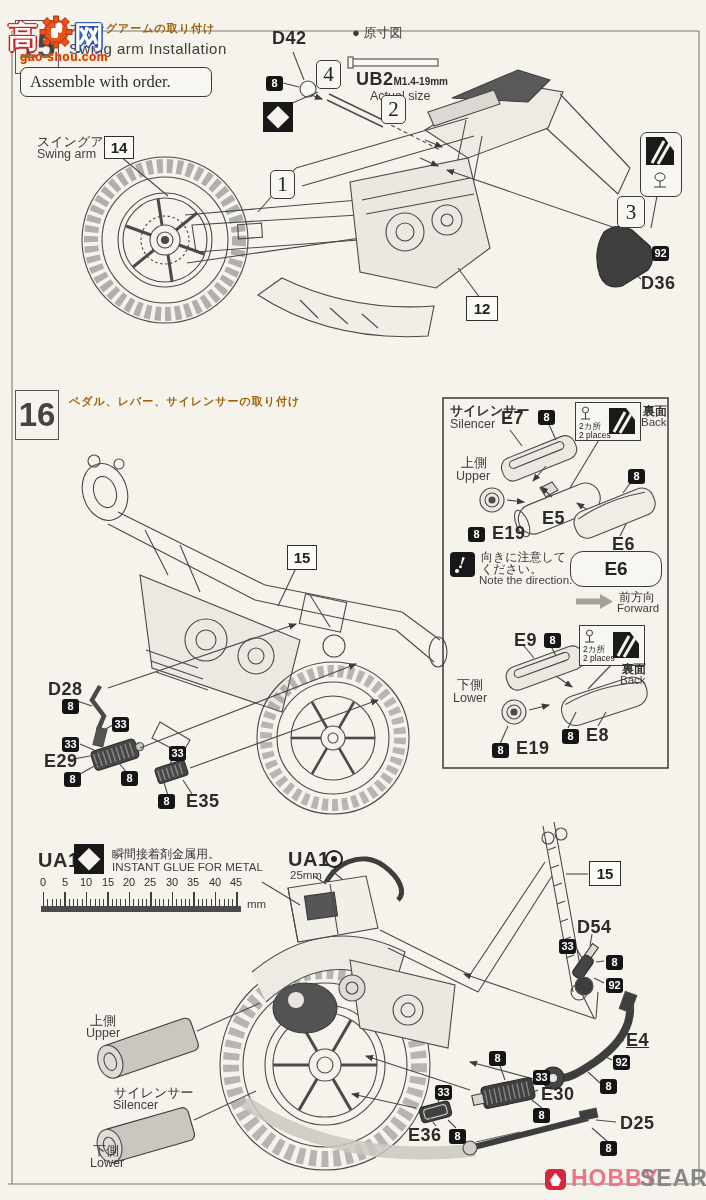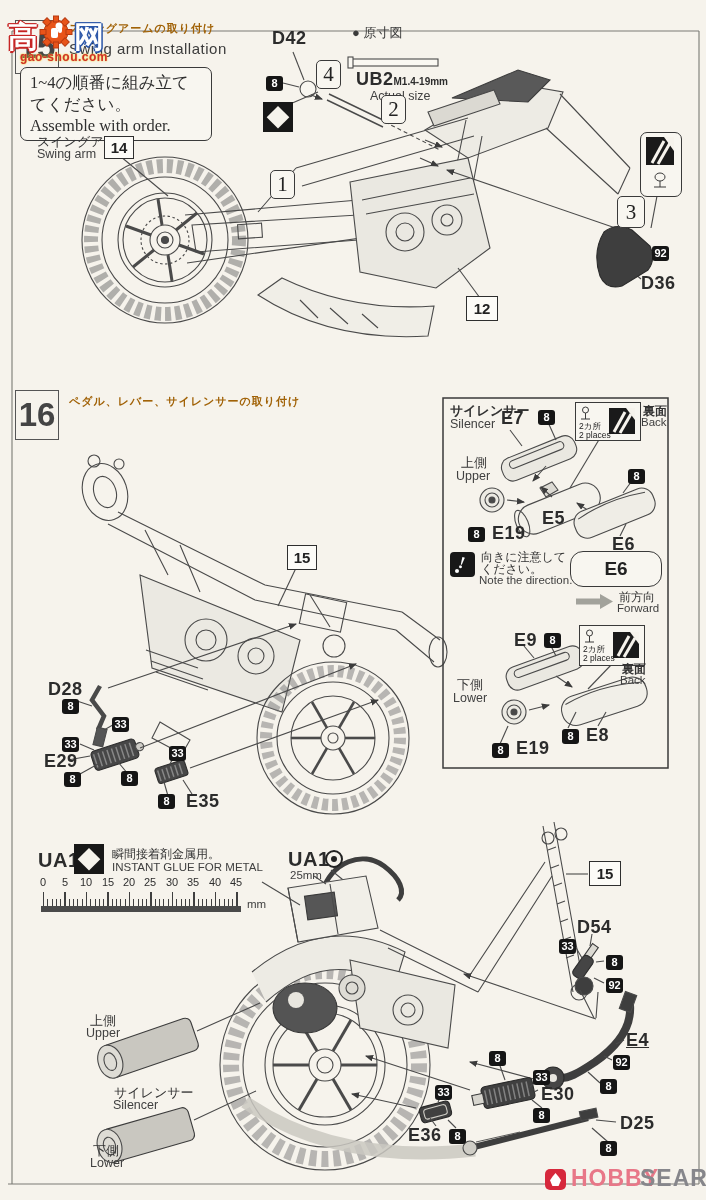--- a/index.html
+++ b/index.html
@@ -356,21 +356,20 @@
   </g>
 </svg>
 
 <div class="abs stepbox" style="left:15px;top:20px;width:42px;height:52px;">
   <span class="stepnum">15</span>
 </div>
 <div class="abs t-ja" style="left:69px;top:21px;">スイングアームの取り付け</div>
 <div class="abs t-en" style="left:69px;top:40px;">Swing arm Installation</div>
 
 <div class="abs notebox" style="left:20px;top:67px;width:172px;">
-  <div class="serif">1~4の順番に組み立ててください。</div>
   <div class="serif">Assemble with order.</div>
 </div>
 
 <div class="abs" style="left:352px;top:24px;font-size:13px;font-weight:normal;">
   <span>●</span> <span>原寸図</span>
 </div>
 <div class="abs en" style="left:370px;top:41px;margin-top:48px;">Actual size</div>
 <div class="abs" style="left:356px;top:69px;">
   <span class="pl">UB2</span><span class="spec">M1.4-19mm</span>
 </div>

